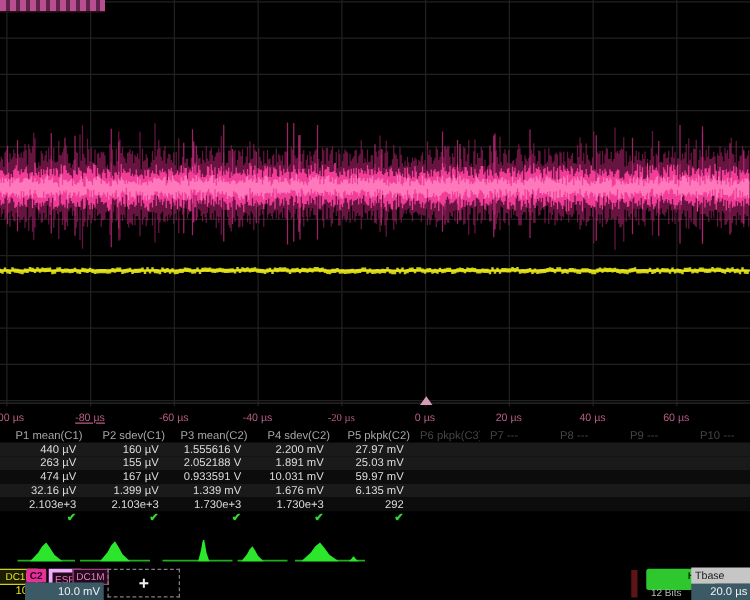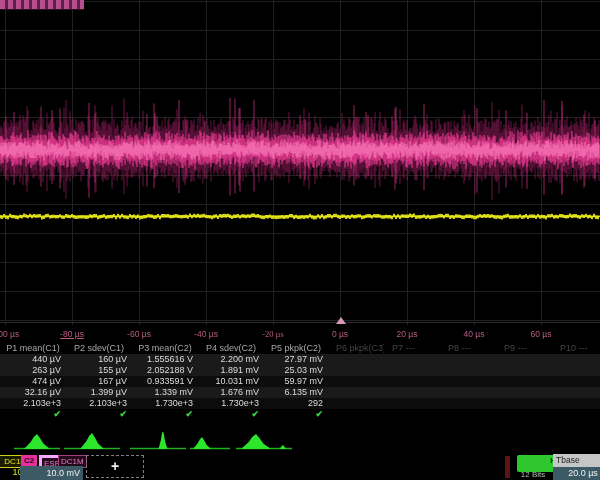--- a/index.html
+++ b/index.html
@@ -16,21 +16,21 @@
   #trig-marker{position:absolute;left:336px;top:317px;width:0;height:0;
       border-left:5px solid transparent;border-right:5px solid transparent;
       border-bottom:7px solid #d49ab8;}
   
   #mtable{position:absolute;left:0;top:343px;width:600px;}
   .mrow{display:flex;height:11px;line-height:11px;}
   .mrow.light{background:#1a1a1a;}
   .mrow.dark{background:#0c0c0c;}
   .mcell{box-sizing:border-box;padding-right:5px;text-align:right;overflow:hidden;
       white-space:nowrap;font-size:9px;}
-  .mcell.hd{color:#a8a8a8;text-align:center;padding-right:0;}
+  .mcell.hd{color:#a8a8a8;padding-right:0;}
   .mcell.hd.dim{color:#454545;text-align:left;padding-left:8px;}
   .mcell.val{color:#dcdcdc;}
   .mcell.chk{color:#36d636;font-size:9px;font-weight:bold;}
   
   #histicons{position:absolute;left:0;top:432px;width:600px;height:25px;}
   
   .badge{position:absolute;box-sizing:border-box;font-size:8px;line-height:9px;
       padding:1px 2px;white-space:nowrap;}
   #c1-badge{left:-14px;top:455px;width:44px;border:1px solid #cfcf20;color:#e6e61a;
       background:#1c1c00;text-align:right;}

